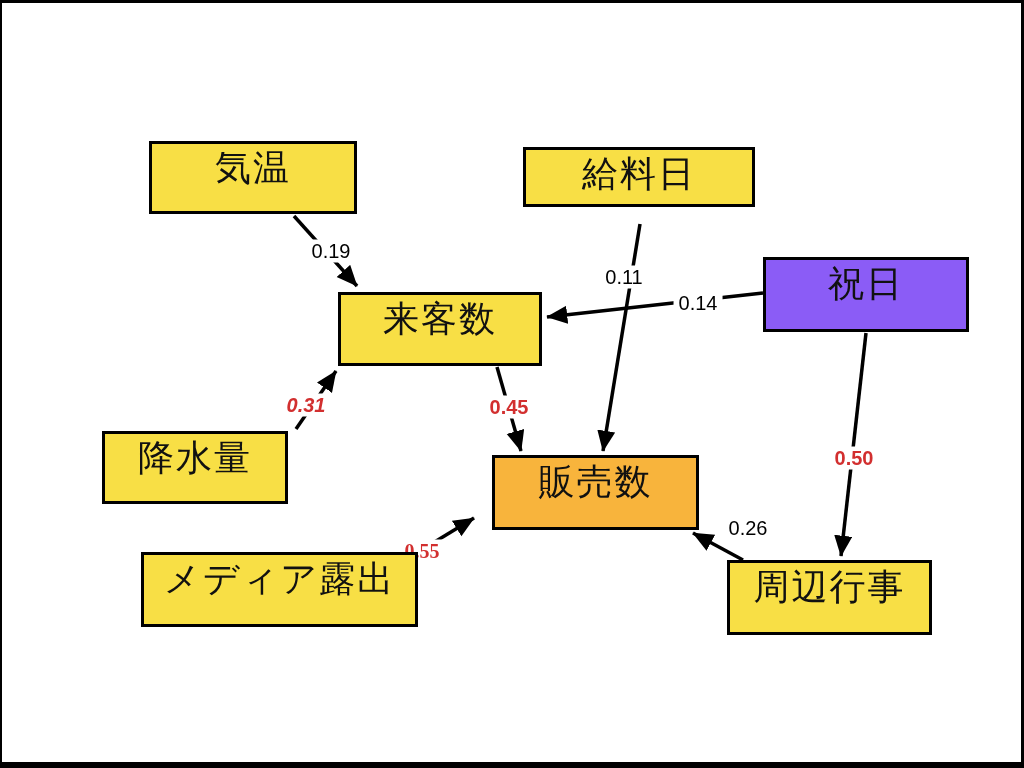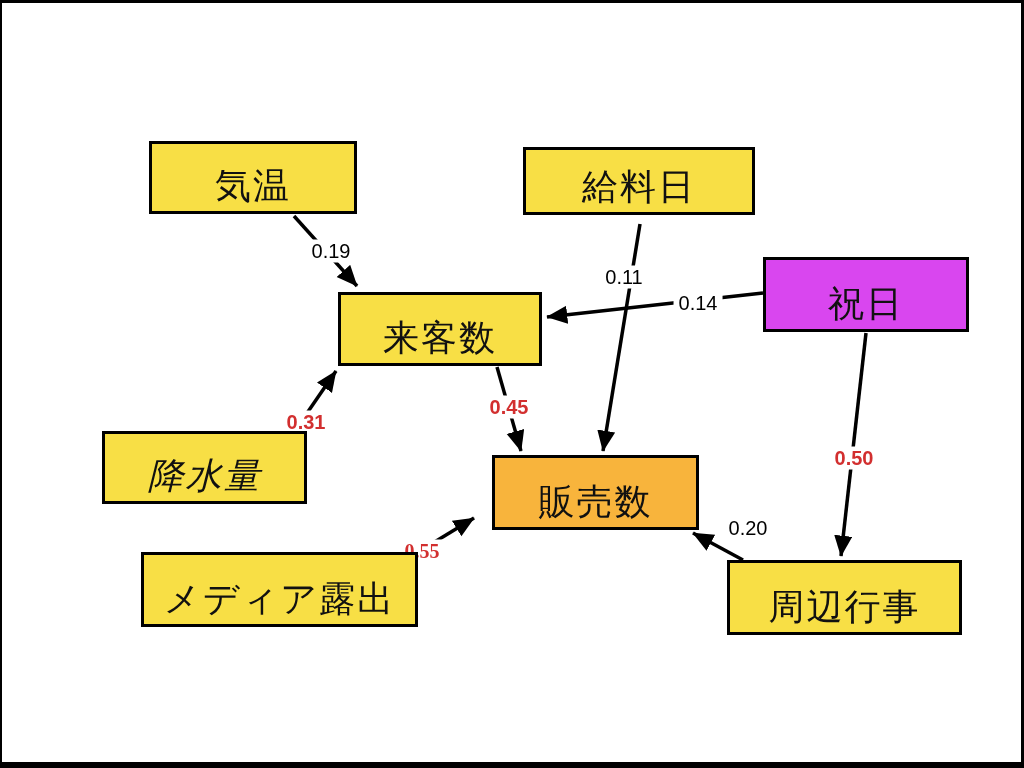--- a/index.html
+++ b/index.html
@@ -24,21 +24,21 @@
 
   .note{position:absolute;top:85px;right:14px;font-size:24px;color:#111;z-index:5}
 
   svg.edges{position:absolute;left:0;top:0;width:1024px;height:768px;z-index:1}
 
   #edge-labels .edge-label{position:absolute;transform:translate(-50%,-50%);
     font-size:20px;color:var(--edge);background:#fff;padding:1px 5px;line-height:1.05;z-index:3;white-space:nowrap}
   #edge-labels .edge-label.em{color:var(--em);font-weight:bold}
 
   #nodes .node{position:absolute;border:3.5px solid var(--node-border);
-    display:flex;align-items:flex-end;justify-content:center;z-index:10}
+    display:flex;align-items:flex-start;justify-content:center;z-index:10}
   .node-label{font-size:36px;font-weight:500;color:#111;letter-spacing:2px;white-space:nowrap}
 
   .footer{position:absolute;right:19px;bottom:12px;font-size:19px;color:var(--footer);z-index:5}
 </style>
 </head>
 <body>
 
 <div class="page">
 
 
@@ -58,51 +58,51 @@
         <line x1="372" y1="580" x2="474" y2="518" stroke="#000000" stroke-width="3.5" marker-end="url(#arrowhead)"></line>
         <line x1="866" y1="333" x2="841" y2="556" stroke="#000000" stroke-width="3.5" marker-end="url(#arrowhead)"></line>
         <line x1="743" y1="560" x2="693" y2="533" stroke="#000000" stroke-width="3.5" marker-end="url(#arrowhead)"></line>
       </g>
   </svg>
 
   <div id="nodes">
       <div class="node" style="left: 149px; top: 141px; width: 208px; height: 73px; background: rgb(248, 223, 69);">
         <span class="node-label">気温</span>
       </div>
-      <div class="node" style="left: 523px; top: 147px; width: 232px; height: 68px; background: rgb(248, 223, 69);">
+      <div class="node" style="left: 523px; top: 147px; width: 232px; height: 60px; background: rgb(248, 223, 69);">
         <span class="node-label">給料日</span>
       </div>
-      <div class="node" style="left: 763px; top: 257px; width: 206px; height: 75px; background: #d946ef;">
+      <div class="node" style="left: 763px; top: 257px; width: 206px; height: 75px; background: #8b5cf6;">
         <span class="node-label">祝日</span>
       </div>
       <div class="node" style="left: 338px; top: 292px; width: 204px; height: 74px; background: rgb(248, 223, 69);">
         <span class="node-label">来客数</span>
       </div>
-      <div class="node" style="left: 102px; top: 431px; width: 205px; height: 73px; background: rgb(248, 223, 69); font-style: italic;">
+      <div class="node" style="left: 102px; top: 431px; width: 186px; height: 73px; background: rgb(248, 223, 69);">
         <span class="node-label">降水量</span>
       </div>
       <div class="node" style="left: 480px; top: 455px; width: 207px; height: 75px; background: rgb(248, 180, 60); margin-left: 12px;">
         <span class="node-label">販売数</span>
       </div>
       <div class="node" style="left: 141px; top: 552px; width: 277px; height: 75px; background: rgb(248, 223, 69);">
         <span class="node-label">メディア露出</span>
       </div>
-      <div class="node" style="left: 727px; top: 560px; width: 235px; height: 75px; background: rgb(248, 223, 69);">
+      <div class="node" style="left: 727px; top: 560px; width: 205px; height: 75px; background: rgb(248, 223, 69);">
         <span class="node-label">周辺行事</span>
       </div>
     </div>
   <div id="edge-labels">
       <span class="edge-label" style="left: 331px; top: 251px;">0.19</span>
-      <span class="edge-label em" style="left: 306px; top: 422px;">0.31</span>
+      <span class="edge-label em" style="left: 306px; top: 405px; font-style: italic;">0.31</span>
       <span class="edge-label" style="left: 698px; top: 303px;">0.14</span>
       <span class="edge-label em" style="left: 509px; top: 407px;">0.45</span>
       <span class="edge-label" style="left: 624px; top: 277px;">0.11</span>
       <span class="edge-label em" style="left: 422px; top: 551px; font-family: Liberation Serif, serif;">0.55</span>
       <span class="edge-label em" style="left: 854px; top: 458px; text-align: right;">0.50</span>
-      <span class="edge-label" style="left: 748px; top: 528px;">0.20</span>
+      <span class="edge-label" style="left: 748px; top: 528px;">0.26</span>
     </div>
 
 
   <div class="frame top"></div>
   <div class="frame bottom"></div>
   <div class="frame left"></div>
   <div class="frame right"></div>
 </div>
 
 </body></html>

